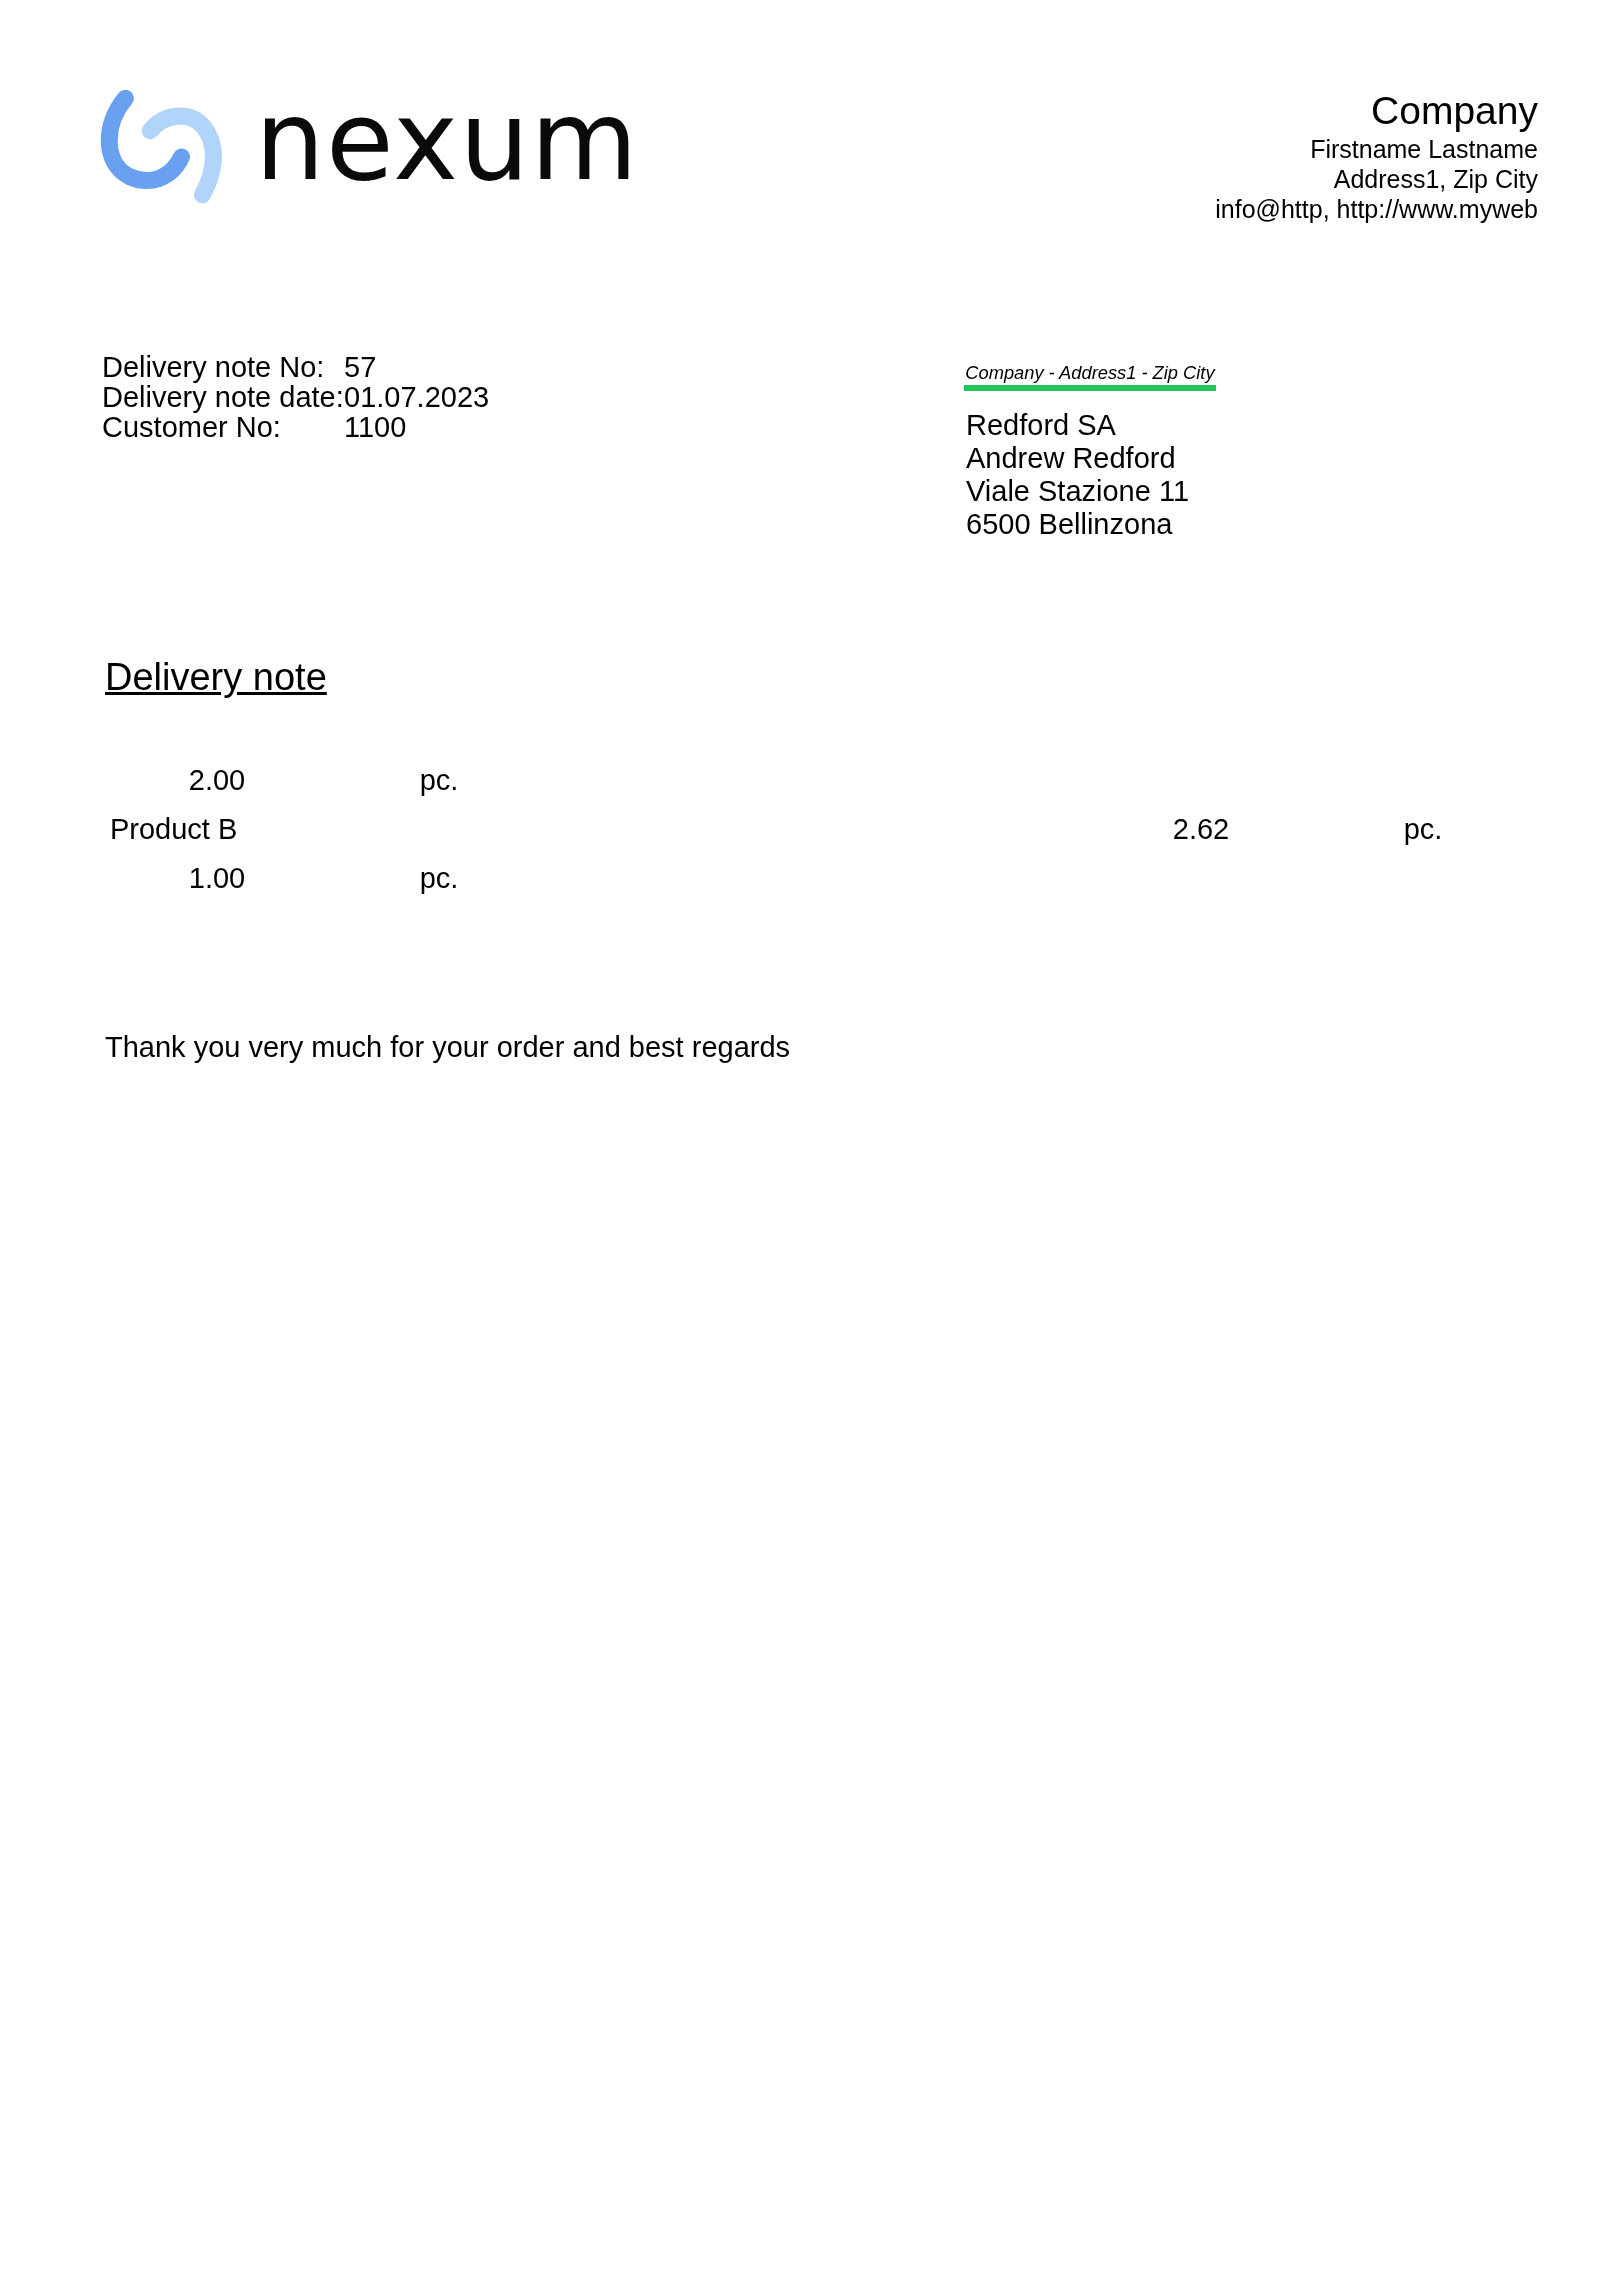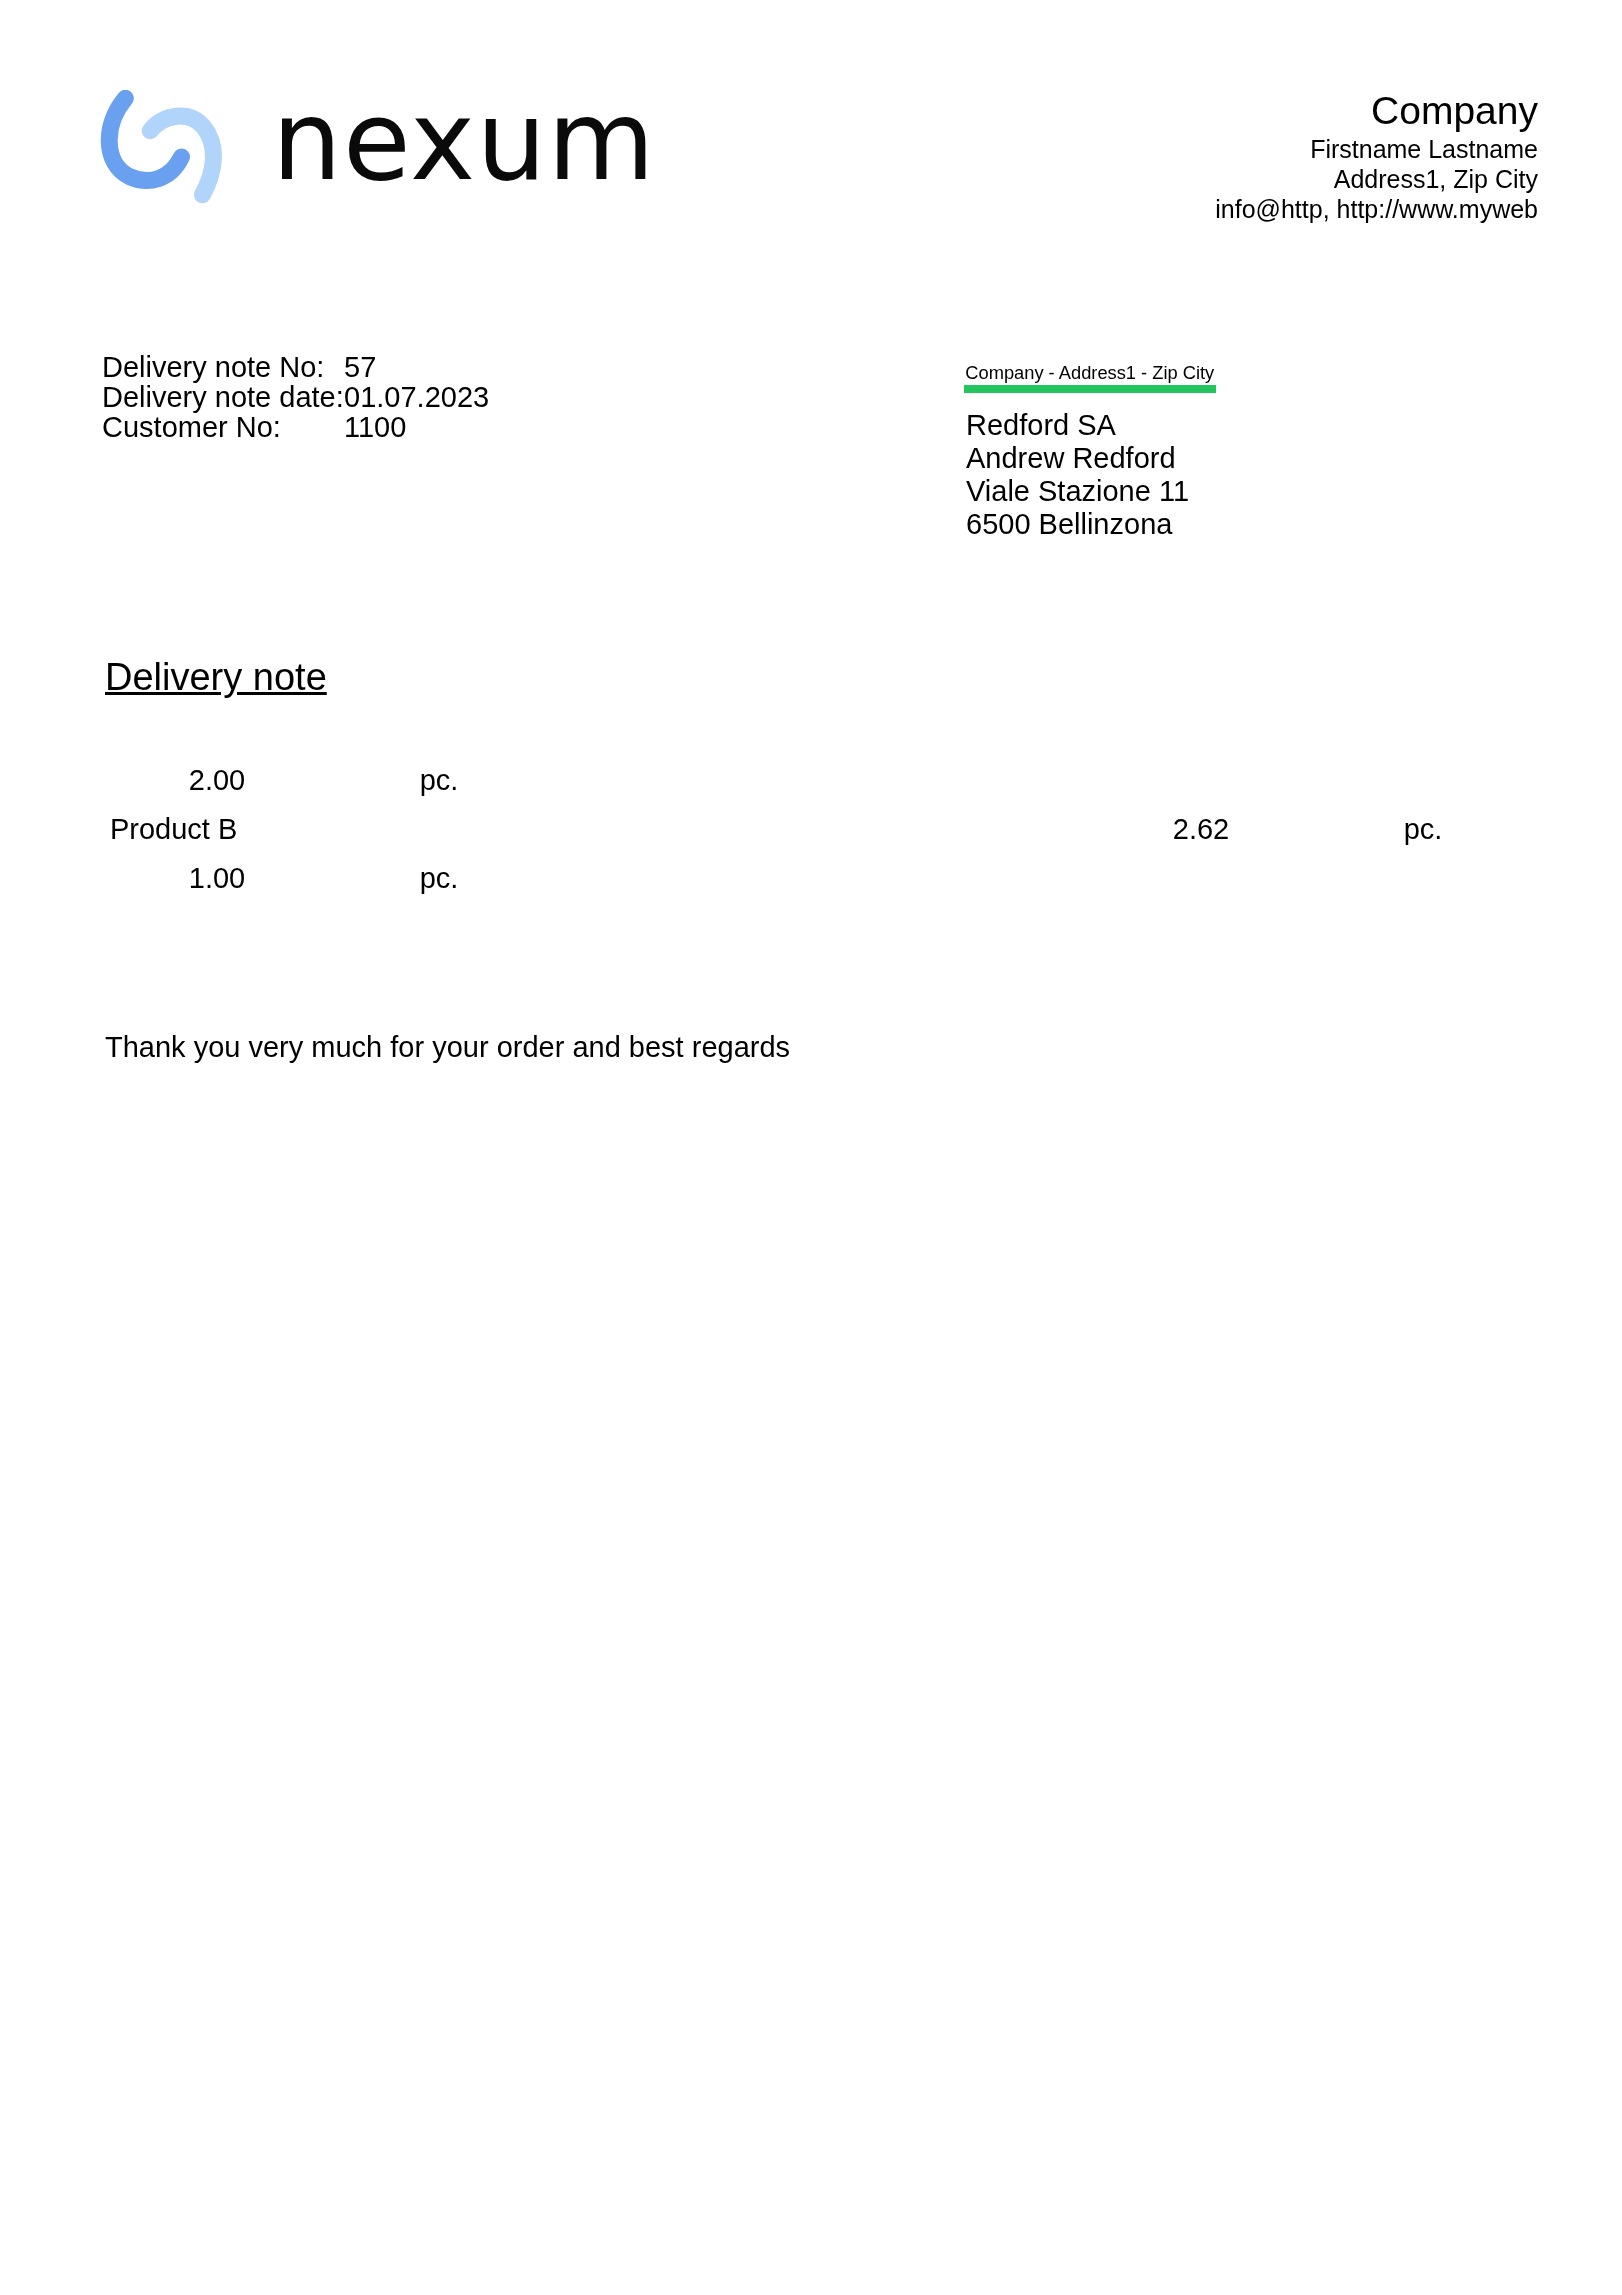--- a/index.html
+++ b/index.html
@@ -6,34 +6,34 @@
   body {
     width: 1622px; height: 2295px; position: relative; overflow: hidden;
     font-family: "Liberation Sans", sans-serif; color: #000;
   }
   .abs { position: absolute; }
   
   .logo { left: 98px; top: 90px; width: 576px; height: 115px; display: flex; align-items: center; }
   .logo svg { width: 137px; height: 115px; flex: 0 0 auto; }
   .logo-word {
     font-family: "DejaVu Sans", sans-serif; font-size: 110px; line-height: 1;
-    letter-spacing: 1.3px; margin-left: 37px; margin-top: -13px; color: #0a0a0a;
+    letter-spacing: 1.3px; margin-left: 20px; margin-top: -13px; color: #0a0a0a;
   }
   
   .sender { right: 84px; top: 88px; text-align: right; }
   .sender .company { font-size: 39px; line-height: 46px; }
   .sender .line { font-size: 25px; line-height: 30px; }
   
   .meta { left: 102px; top: 352px; font-size: 29px; line-height: 30px; }
   .meta-row { display: flex; }
   .meta-label { width: 242px; }
   
   .return-addr {
     left: 964px; top: 362px; font-size: 18.3px; line-height: 22px;
-    border-bottom: 8px solid #22c55e; padding: 0 1.3px 0.7px 1.3px;
+    border-bottom: 6px solid #22c55e; padding: 0 1.3px 0.7px 1.3px; font-style: italic;
   }
   .recipient { left: 966px; top: 409px; font-size: 29px; line-height: 33px; }
   
   .doc-title { left: 105px; top: 654px; font-size: 38px; line-height: 46px; text-decoration: underline; }
   
   .items { left: 106px; top: 751px; width: 1428px; }
   .items-head {
     display: flex; font-size: 34px; line-height: 47px;
     border-bottom: 2px solid #7a7a7a; height: 51px;
   }

